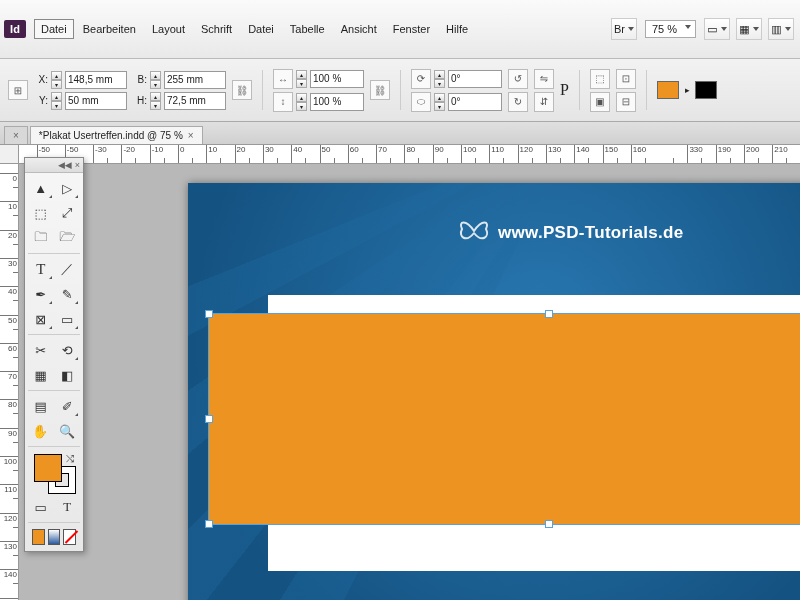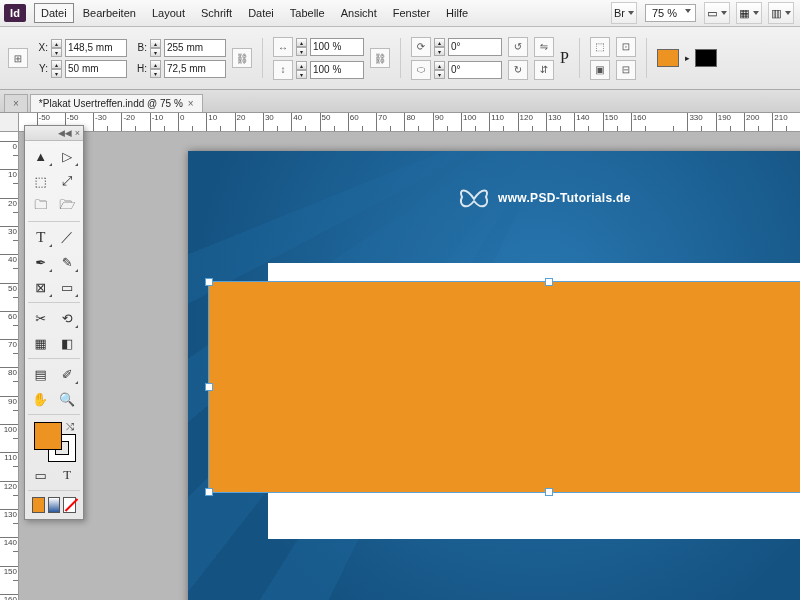--- a/index.html
+++ b/index.html
@@ -1,16 +1,16 @@
 <!DOCTYPE html>
 <html><head>
 <meta charset="utf-8">
 <style>
 html,body{margin:0;padding:0;width:800px;height:600px;overflow:hidden;font-family:Tahoma,Arial,sans-serif;font-size:11px;background:#e8e8e8;color:#222}
-.menubar{height:26px;background:linear-gradient(#fafafa,#e9e9e9);border-bottom:1px solid #bbb;display:flex;align-items:center;padding:0 4px;gap:2px}
+.menubar{height:26px;background:linear-gradient(#fafafa,#e9e9e9);border-bottom:1px solid #bbb;display:flex;align-items:center;padding:16px 4px;gap:2px}
 .app-icon{width:22px;height:18px;background:#452049;color:#fff;display:flex;align-items:center;justify-content:center;font-weight:bold;font-size:11px;border-radius:2px;margin-right:6px}
 .menubar .mi{padding:4px 7px;cursor:default}
 .menubar .active{border:1px solid #888;background:#f8f8f8;padding:3px 6px}
 .sp{flex:1}
 .zoom-dd{border:1px solid #aaa;background:#fff;padding:2px 18px 2px 6px;position:relative;margin:0 4px}
 .zoom-dd .arr{position:absolute;right:4px;top:4px;border-left:3px solid transparent;border-right:3px solid transparent;border-top:4px solid #555}
 .icon-btn{width:24px;height:20px;border:1px solid #ccc;background:linear-gradient(#fff,#eee);margin:0 2px;display:flex;align-items:center;justify-content:center}
 .small-tri{border-left:3px solid transparent;border-right:3px solid transparent;border-top:4px solid #555;margin-left:3px}
 
 .ctrlbar{height:54px;background:linear-gradient(#f2f2f2,#e5e5e5);border-bottom:1px solid #aaa;display:flex;align-items:center;padding:4px 8px;gap:6px}
@@ -42,21 +42,21 @@
 .ruler-v .tick{position:absolute;left:0;border-top:1px solid #777;width:18px;font-size:8px;padding-top:0;color:#444;text-align:right;padding-right:1px;box-sizing:border-box}
 .ruler-v .tick.minor{width:5px;left:13px}
 
 .canvas-area{position:absolute;left:18px;top:18px;right:0;bottom:0;background:#b8b8b8;overflow:hidden}
 .page{position:absolute;left:170px;top:20px;width:700px;height:520px;background:#175a8e;background-image:radial-gradient(ellipse at 50% 30%, #2775ae 5%, #145281 70%);box-shadow:0 0 8px rgba(0,0,0,.4)}
 .rays{position:absolute;inset:0;background:
  conic-gradient(from 200deg at 55% -10%,
   transparent 0 6deg,#1e6aa0 6deg 12deg,transparent 12deg 18deg,#1e6aa0 18deg 24deg,
   transparent 24deg 30deg,#1e6aa0 30deg 36deg,transparent 36deg 42deg,#1e6aa0 42deg 48deg,
   transparent 48deg 360deg);opacity:.35}
-.logo-txt{position:absolute;left:310px;top:40px;color:#fff;font-size:12px;font-weight:bold;letter-spacing:.3px}
+.logo-txt{position:absolute;left:310px;top:40px;color:#fff;font-size:17px;font-weight:bold;letter-spacing:.3px}
 .butterfly{position:absolute;left:268px;top:30px;width:36px;height:36px}
 .whitestrip{position:absolute;left:80px;top:112px;width:620px;height:276px;background:#fff}
 .orange-box{position:absolute;left:20px;top:130px;width:680px;height:210px;background:#ec9321;border:1px solid #5aa2d8}
 .handle{position:absolute;width:6px;height:6px;background:#fff;border:1px solid #5aa2d8}
 .h-tl{left:-4px;top:-4px}.h-tm{left:50%;top:-4px;margin-left:-4px}
 .h-ml{left:-4px;top:50%;margin-top:-4px}
 .h-bl{left:-4px;bottom:-4px}.h-bm{left:50%;bottom:-4px;margin-left:-4px}
 
 .toolbox{position:absolute;left:24px;top:12px;width:58px;background:linear-gradient(#f6f6f6,#e8e8e8);border:1px solid #888;box-shadow:2px 2px 6px rgba(0,0,0,.3);z-index:5}
 .toolbox-head{height:14px;background:linear-gradient(#eee,#ddd);border-bottom:1px solid #bbb;display:flex;justify-content:flex-end;align-items:center;padding:0 3px;gap:3px}

